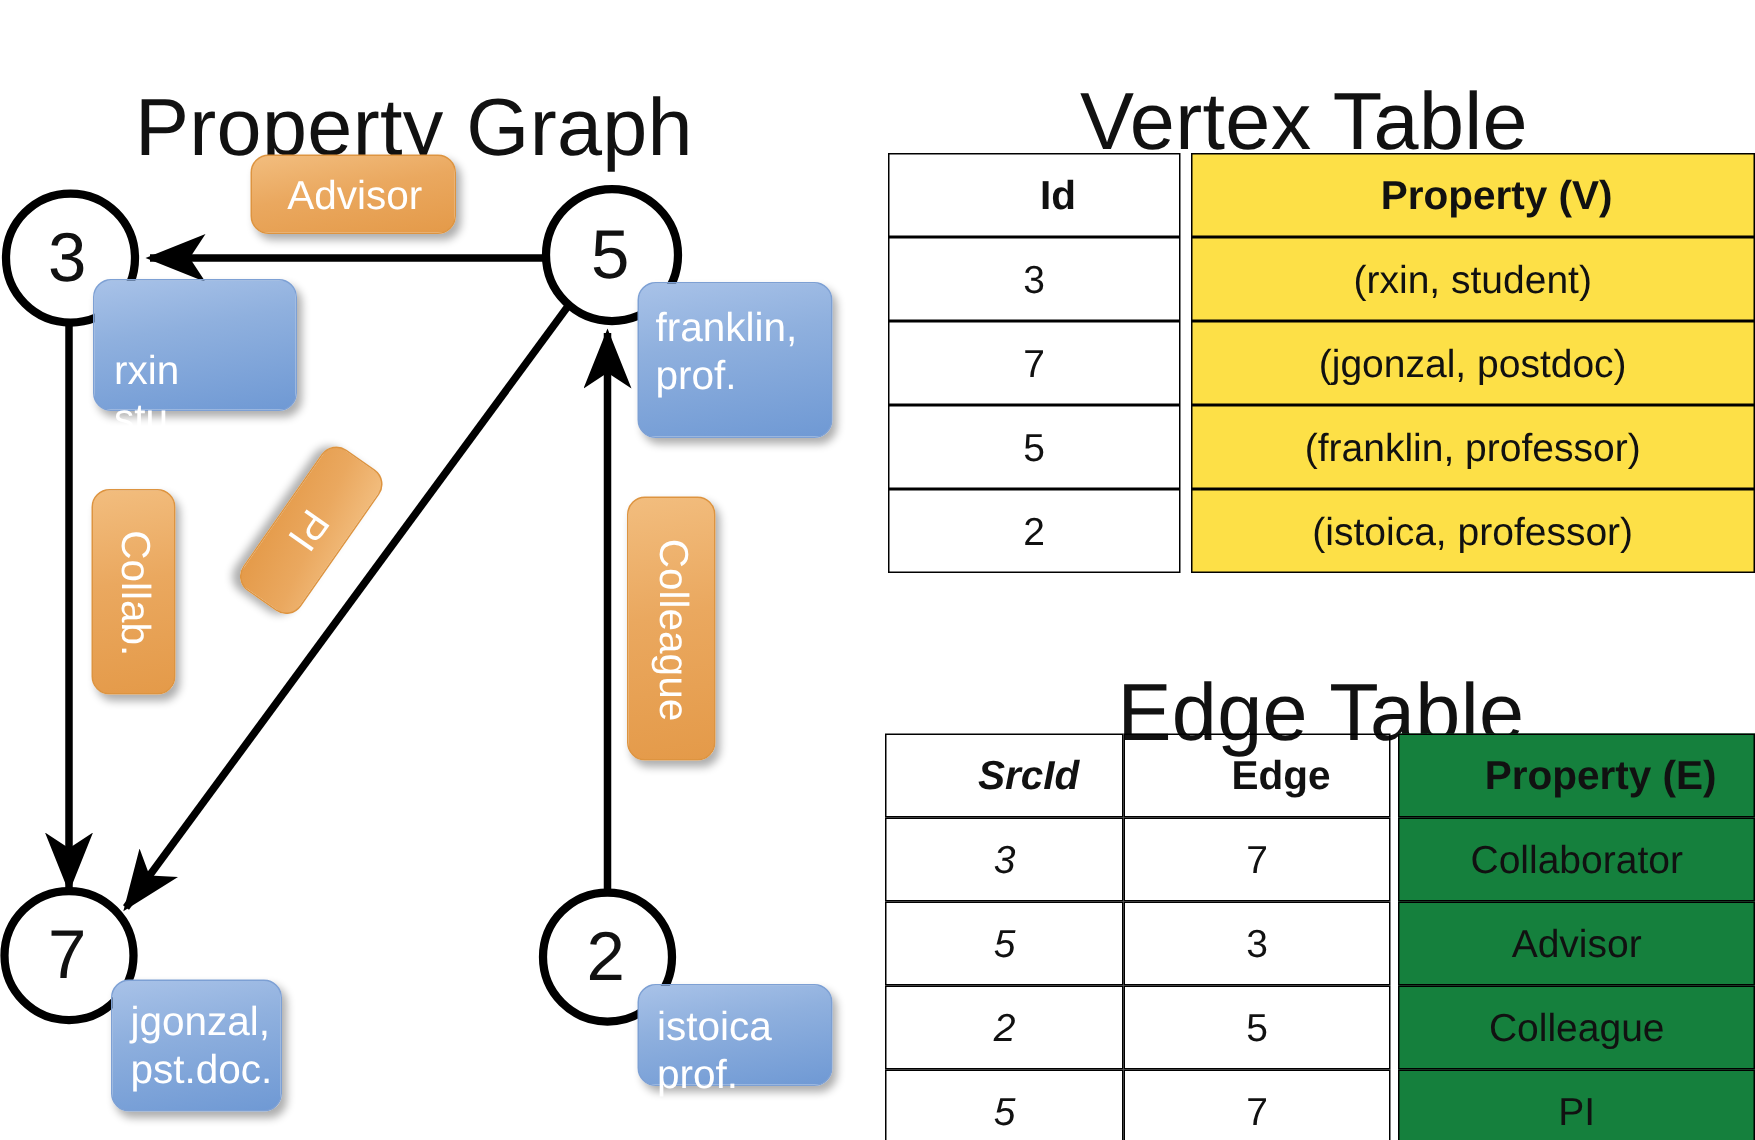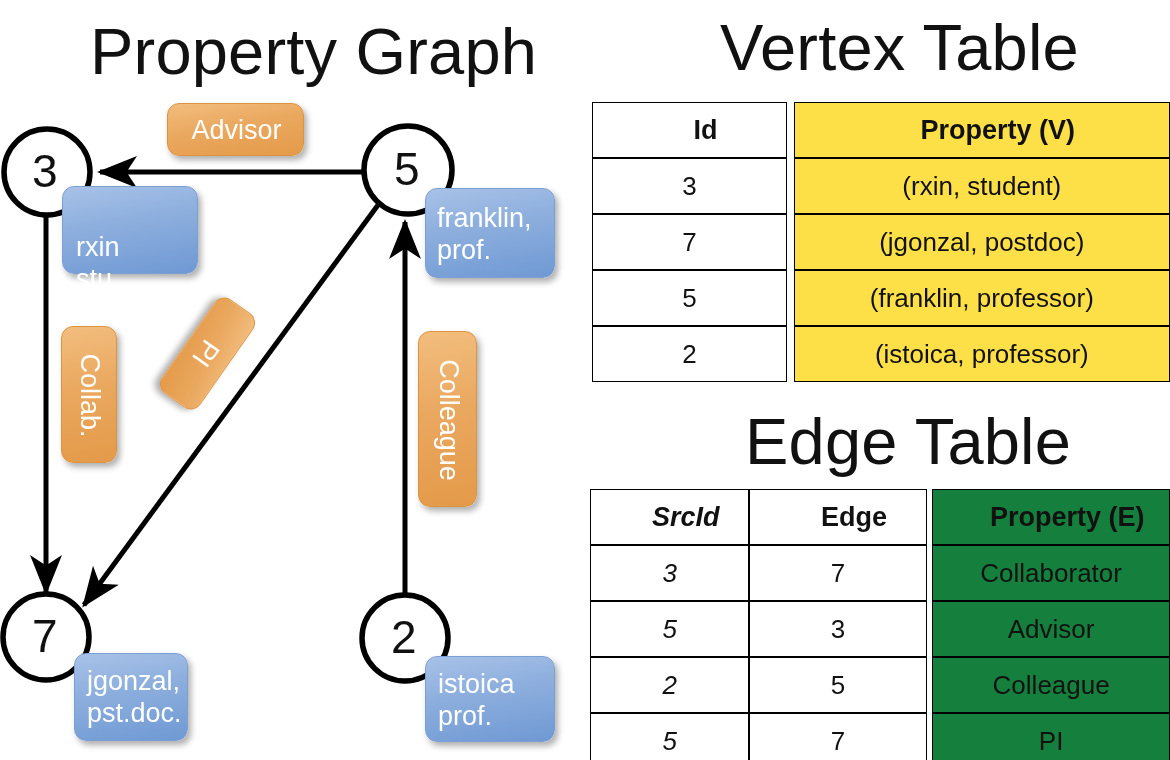--- a/index.html
+++ b/index.html
@@ -3,25 +3,26 @@
 <meta charset="utf-8">
 <style>
   html,body{margin:0;padding:0;background:#ffffff;}
   body{
     width:1170px;height:760px;position:relative;overflow:hidden;
     font-family:"Liberation Sans","DejaVu Sans",sans-serif;
     color:#000;
   }
   .title{
     position:absolute;
-    font-size:65px;
+    font-size:54px;
     font-weight:400;
     letter-spacing:0.2px;
     white-space:nowrap;
     color:#111;
+    margin-top:40px;
   }
   #title-property-graph{left:90px;top:14px;}
   #title-vertex-table{left:720px;top:10px;text-align:right;}
   #title-edge-table{left:745px;top:404px;}
 
   
   #graph-canvas{position:absolute;left:0;top:0;width:585px;height:760px;}
   #graph-svg{position:absolute;left:0;top:0;}
 
   .node-label{
@@ -52,25 +53,25 @@
     position:absolute;
     font-size:27px;
     line-height:1.18;
     white-space:pre;
     color:#fff;
   }
 
   
   #box-rxin{left:62px;top:186px;width:136px;height:88px;}
   #box-rxin .txt{left:13px;top:13px;margin-top:32px;}
-  #box-franklin{left:425px;top:188px;width:130px;height:90px;}
+  #box-franklin{left:425px;top:188px;width:130px;height:104px;}
   #box-franklin .txt{left:11px;top:14px;}
   #box-jgonzal{left:74px;top:653px;width:114px;height:88px;}
   #box-jgonzal .txt{left:12px;top:12px;}
-  #box-istoica{left:425px;top:656px;width:130px;height:86px;}
+  #box-istoica{left:425px;top:656px;width:130px;height:68px;}
   #box-istoica .txt{left:12px;top:12px;}
 
   
   #box-advisor{left:167px;top:103px;width:137px;height:53px;}
   #box-advisor .txt{left:0;top:11px;width:137px;text-align:center;}
 
   #box-collab{left:61px;top:326px;width:56px;height:137px;}
   #box-collab .txt{
     left:0;top:0;width:137px;height:56px;
     transform:rotate(90deg);transform-origin:28px 28px;

